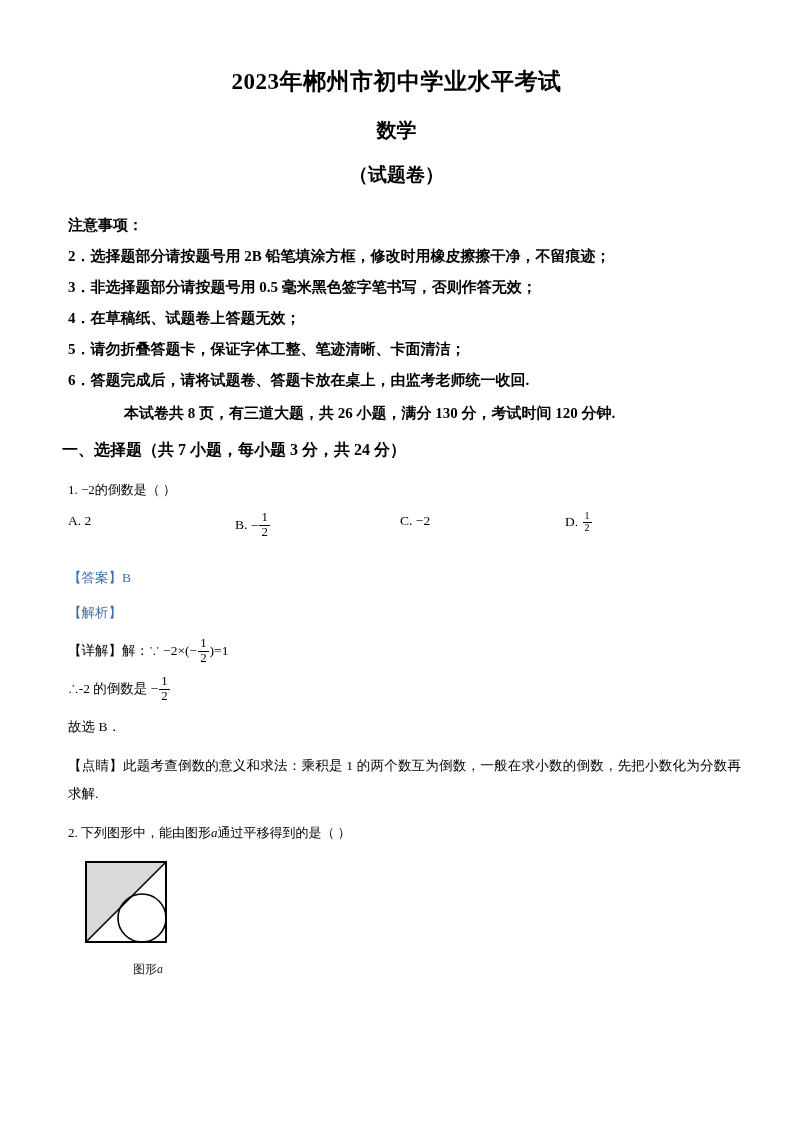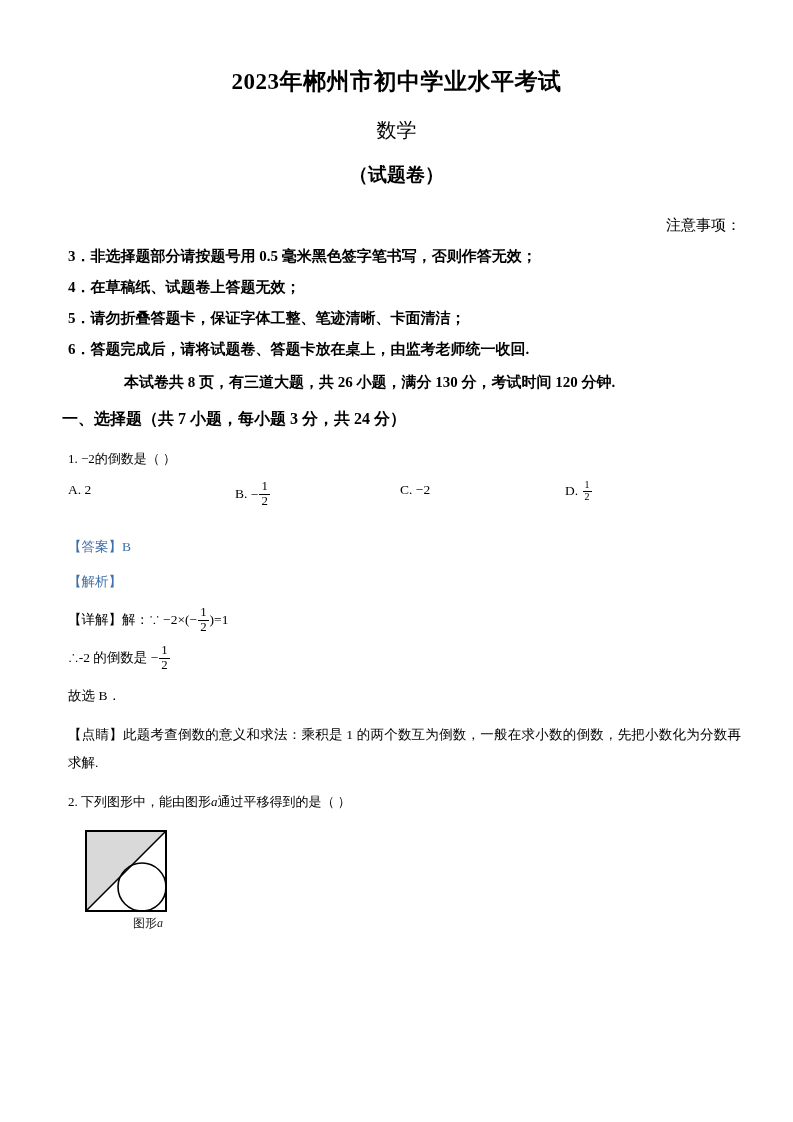--- a/index.html
+++ b/index.html
@@ -28,45 +28,44 @@
     font-size: 23px;
     font-weight: bold;
     letter-spacing: 0.5px;
     margin: 0;
     padding-top: 68px;
     line-height: 1.2;
   }
   .title-sub {
     text-align: center;
     font-size: 20px;
-    font-weight: normal;
+    font-weight: bold;
     margin: 0;
     padding-top: 22px;
     line-height: 1.2;
   }
   .title-paren {
     text-align: center;
     font-size: 19px;
     font-weight: bold;
     margin: 0;
     padding-top: 22px;
     line-height: 1.2;
   }
 
   
   .notice {
     margin: 0;
     padding: 24px 52px 0 68px;
   }
   .notice-head {
     font-size: 15px;
-    font-weight: normal;
+    font-weight: bold;
     line-height: 31px;
     margin: 0;
-    text-align: right;
   }
   .notice-item {
     font-size: 15px;
     font-weight: bold;
     line-height: 31px;
     margin: 0;
     text-align: justify;
   }
   .exam-summary {
     font-size: 15px;
@@ -206,39 +205,40 @@
     padding: 14px 0 0 16px;
   }
   .figure-box {
     position: relative;
     width: 92px;
     height: 108px;
   }
   .fig-caption {
     position: absolute;
     left: 18px;
-    top: 86px;
+    top: 101px;
     width: 92px;
     text-align: center;
     font-size: 12px;
     line-height: 16px;
     color: #1a1a1a;
   }
 </style>
 </head>
 <body>
 
 <div class="page">
 
   <h1 class="title-main">2023年郴州市初中学业水平考试</h1>
   <h2 class="title-sub">数学</h2>
   <h3 class="title-paren">（试题卷）</h3>
 
   <div class="notice">
     <p class="notice-head">注意事项：</p>
+    <p class="notice-item">2．选择题部分请按题号用 2B 铅笔填涂方框，修改时用橡皮擦擦干净，不留痕迹；</p>
     <p class="notice-item">3．非选择题部分请按题号用 0.5 毫米黑色签字笔书写，否则作答无效；</p>
     <p class="notice-item">4．在草稿纸、试题卷上答题无效；</p>
     <p class="notice-item">5．请勿折叠答题卡，保证字体工整、笔迹清晰、卡面清洁；</p>
     <p class="notice-item">6．答题完成后，请将试题卷、答题卡放在桌上，由监考老师统一收回.</p>
   </div>
 
   <p class="exam-summary">本试卷共 8 页，有三道大题，共 26 小题，满分 130 分，考试时间 120 分钟.</p>
 
   <p class="section-heading">一、选择题（共 7 小题，每小题 3 分，共 24 分）</p>
 

